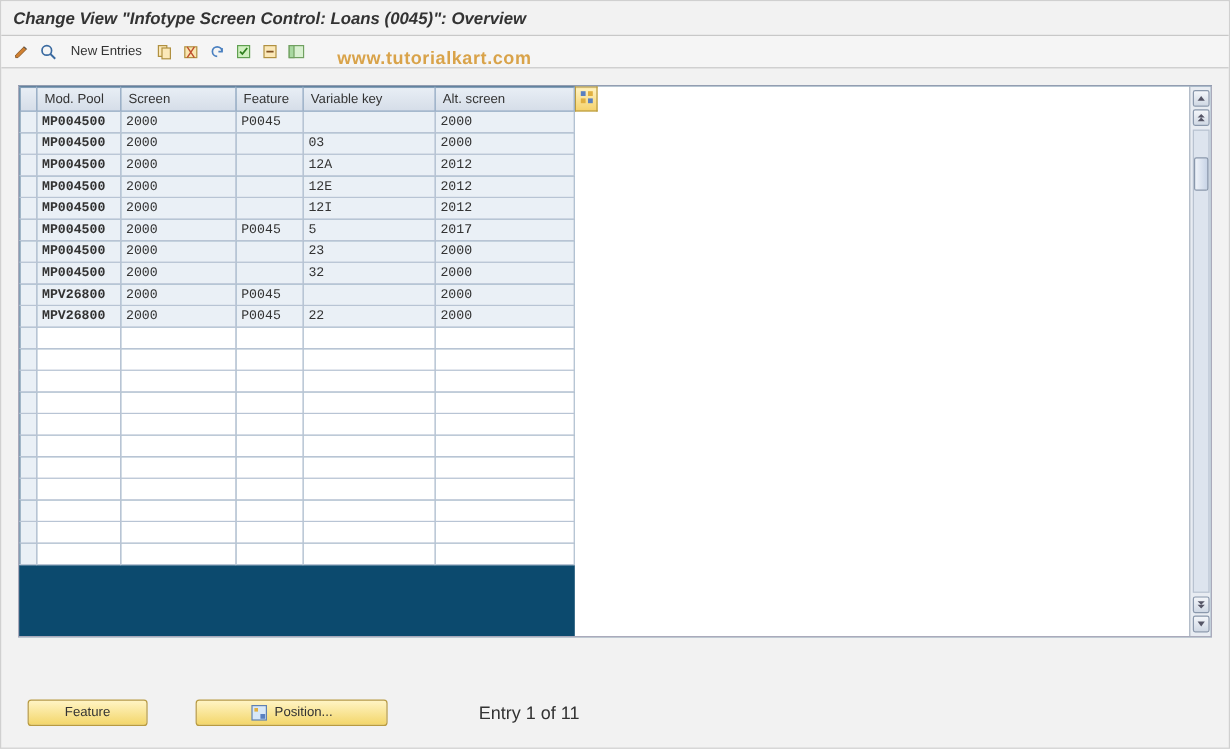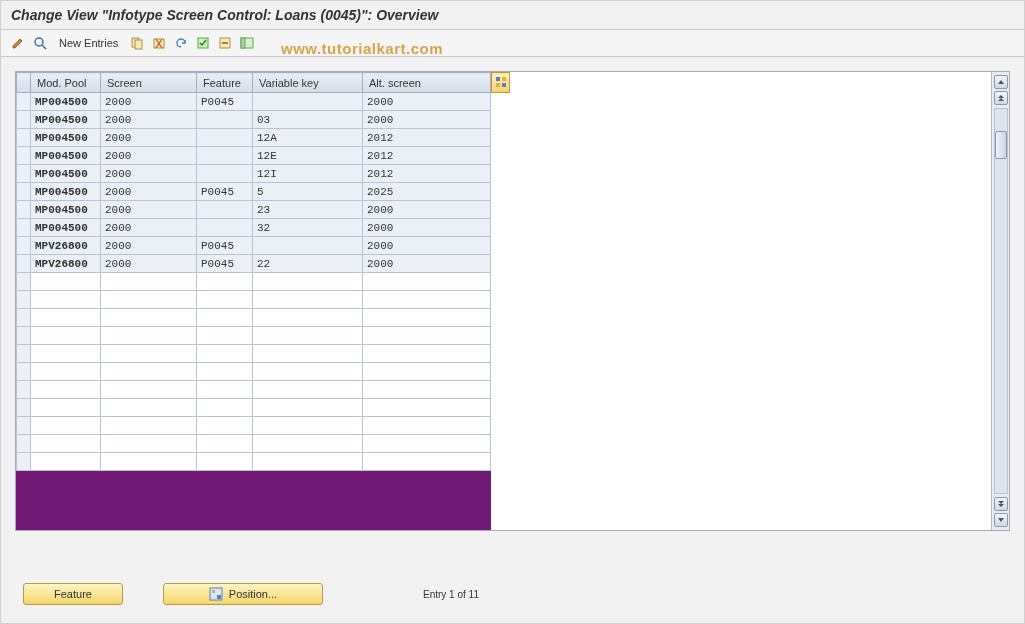--- a/index.html
+++ b/index.html
@@ -56,21 +56,21 @@
       font-weight: bold;
       letter-spacing: 0.5px;
       pointer-events: none;
     }
     .content {
       padding: 14px 14px 10px 14px;
     }
     .grid-wrap {
       display: flex;
       border: 1px solid #aab;
-      background: #701a75;
+      background: #0c4a6e;
       height: 460px;
       position: relative;
     }
     .grid-main {
       flex: 0 0 auto;
       overflow: hidden;
       position: relative;
       display: flex;
       flex-direction: column;
     }
@@ -103,21 +103,21 @@
     }
     .row-selector {
       width: 14px;
       background: linear-gradient(to right, #e2e8f0, #c8d2e0);
       border: 1px solid #9cb0c8;
     }
     .col-modpool { width: 70px; font-weight: bold; }
     .col-screen { width: 96px; }
     .col-feature { width: 56px; }
     .col-varkey { width: 110px; }
-    .col-altscreen { width: 128px; }
+    .col-altscreen { width: 116px; }
     .settings-icon-cell {
       width: 18px;
       background: linear-gradient(#fff2c0, #f5d26b);
       border: 1px solid #b89a40;
       text-align: center;
       cursor: pointer;
     }
     .grid-right-gap {
       flex: 1;
       background: #fff;
@@ -179,23 +179,23 @@
       cursor: pointer;
       display: inline-flex;
       align-items: center;
       gap: 6px;
       min-width: 100px;
       justify-content: center;
       height: 22px;
     }
     .sap-btn.wide { min-width: 160px; align-items: center; }
     .status-text {
-      font-size: 10px;
-      color: #333;
-      margin-left: 60px;
+      font-size: 15px;
+      color: #333;
+      margin-left: 36px;
     }
     .empty-cell { background: #fff !important; }
   </style>
 </head>
 <body>
 
 <div class="title-bar">Change View "Infotype Screen Control: Loans (0045)": Overview</div>
 
 <div class="toolbar">
   <span class="tb-icon">
@@ -304,21 +304,21 @@
               <td class="col-feature"></td>
               <td class="col-varkey">12I</td>
               <td class="col-altscreen">2012</td>
             </tr>
             <tr>
               <td class="row-selector"></td>
               <td class="col-modpool">MP004500</td>
               <td class="col-screen">2000</td>
               <td class="col-feature">P0045</td>
               <td class="col-varkey">5</td>
-              <td class="col-altscreen">2025</td>
+              <td class="col-altscreen">2017</td>
             </tr>
             <tr>
               <td class="row-selector"></td>
               <td class="col-modpool">MP004500</td>
               <td class="col-screen">2000</td>
               <td class="col-feature"></td>
               <td class="col-varkey">23</td>
               <td class="col-altscreen">2000</td>
             </tr>
             <tr>

